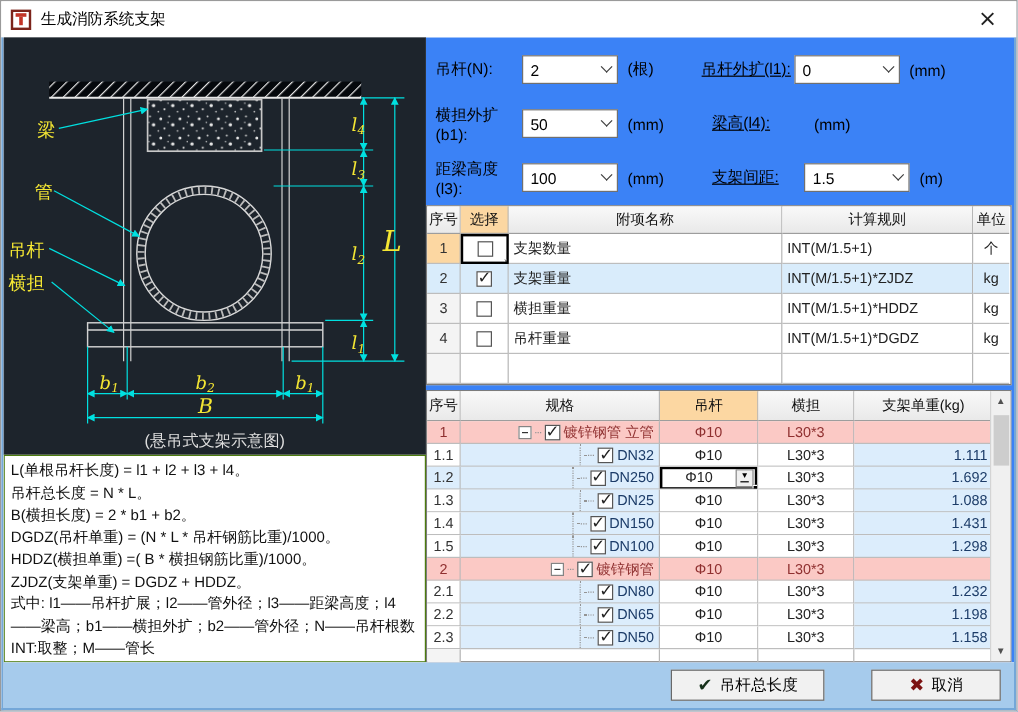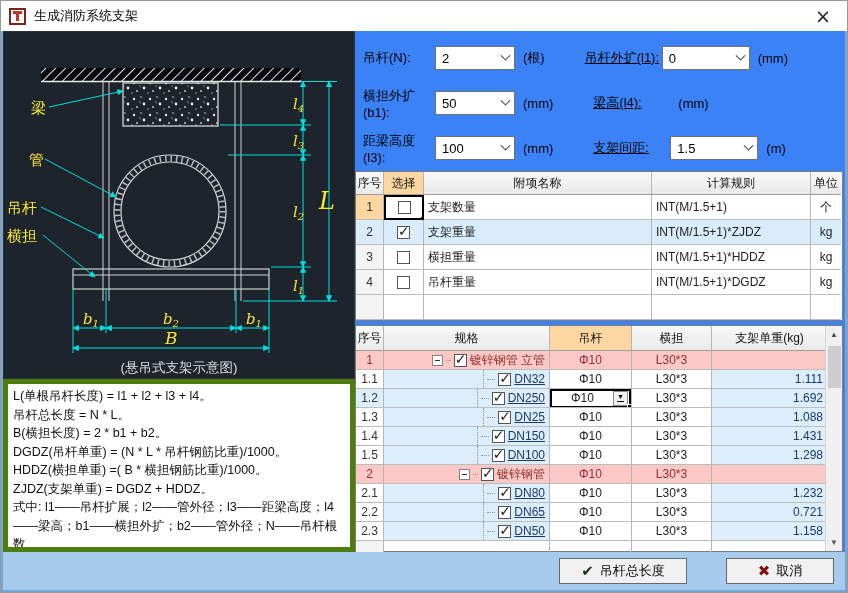--- a/index.html
+++ b/index.html
@@ -13,21 +13,21 @@
   .title-text{font-size:13px;color:#000;margin-left:8px;}
   .close-btn{position:absolute;right:6px;top:0;width:36px;height:29px;display:flex;align-items:center;justify-content:center;font-size:19px;color:#222;cursor:default;font-family:"DejaVu Sans",sans-serif;}
   
   .client{flex:1;display:flex;flex-direction:column;border:2px solid #74a7d8;border-top:none;overflow:hidden;}
   .content{flex:1;display:flex;overflow:hidden;}
   .leftcol{width:352px;flex:none;display:flex;flex-direction:column;background:#fff;}
   .rightcol{flex:1;display:flex;flex-direction:column;background:#3b82f6;overflow:hidden;}
   
   .diagram{width:352px;height:348px;flex:none;background:#1d242c;}
   
-  .formulas{flex:1;border:5px solid #4d7c0f;background:#fff;margin:0;padding:3px 5px;font-size:12.5px;line-height:18.5px;color:#111;overflow:hidden;}
+  .formulas{flex:1;border:1px solid #4d7c0f;background:#fff;margin:0;padding:3px 5px;font-size:12.5px;line-height:18.5px;color:#111;overflow:hidden;}
   
   .form{height:140px;flex:none;padding:15px 0 0 8px;font-size:13px;color:#000;}
   .frow{display:flex;align-items:center;height:24px;margin-bottom:21px;}
   .flabel1{width:72px;flex:none;}
   .flabel2{width:77px;flex:none;margin-left:40px;text-decoration:underline;}
   .combo{height:24px;border:1px solid #707070;background:#fff;display:flex;align-items:center;padding:0 5px 0 6px;justify-content:space-between;}
   .combo.w80{width:80px;} .combo.w88{width:88px;}
   .chev{width:7px;height:7px;border-right:1.4px solid #3c3c3c;border-bottom:1.4px solid #3c3c3c;transform:rotate(45deg) translate(-2px,-2px);flex:none;}
   .funit{padding-left:8px;}
   
@@ -53,21 +53,21 @@
   .handle{position:absolute;right:-3px;bottom:-3px;width:5px;height:5px;background:#000;border:1px solid #fff;}
   
   .t2wrap{flex:1;position:relative;width:488px;overflow:hidden;margin-top:4px;}
   .t2{position:absolute;left:0;top:0;right:0;bottom:0;border:1px solid #7c7c7c;background:#fff;font-size:12px;}
   .t2 .trow{grid-template-columns:28px 166px 82px 80px 115px;height:19px;}
   .t2 .trow.hd{height:25px;}
   .t2 .trow.pink .cell{background:#fbc9c5;color:#8f3030;}
   .t2 .trow.child .cell{background:#dcedfc;}
   .t2 .trow.child .cell.wh{background:#fff;}
   .t2 .name-cell{padding-left:5px;gap:3px;justify-content:flex-end;}
-  .dn{color:#1c3c68;text-decoration:underline;}
+  .dn{color:#1c3c68;}
   .wt{color:#1c3c68;}
   .expander{width:11px;height:11px;border:1px solid #848484;background:#fff;position:relative;flex:none;}
   .expander::after{content:"";position:absolute;left:2px;right:2px;top:4px;border-top:1px solid #333;}
   .dot-h{width:5px;border-top:1px dotted #949494;flex:none;}
   .dot-v{width:1px;align-self:stretch;border-left:1px dotted #949494;flex:none;margin-left:5px;}
   .dot-h2{width:8px;border-top:1px dotted #949494;flex:none;}
   
   .editor{position:relative;border:2px solid #000;background:#fff;width:100%;height:19px;display:flex;align-items:center;}
   .editor .val{flex:1;text-align:center;}
   .drop-btn{width:15px;height:15px;margin-right:1px;border:1px solid #8a8a8a;background:#f0f0f0;display:flex;flex-direction:column;align-items:center;justify-content:center;font-size:7px;color:#000;line-height:6px;flex:none;}
@@ -431,21 +431,21 @@
             <div class="trow child">
               <div class="cell seq wh">2.2</div>
               <div class="cell name-cell">
                   <span class="dot-v"></span>
                   <span class="dot-h2"></span>
                   <span class="cb checked"></span>
                   <span class="dn">DN65</span>
                 </div>
               <div class="cell ctr wh">Φ10</div>
               <div class="cell ctr wh">L30*3</div>
-              <div class="cell rt wt">0.721</div>
+              <div class="cell rt wt">1.198</div>
             </div>
 
             <div class="trow child">
               <div class="cell seq wh">2.3</div>
               <div class="cell name-cell">
                   <span class="dot-v"></span>
                   <span class="dot-h2"></span>
                   <span class="cb checked"></span>
                   <span class="dn">DN50</span>
                 </div>

